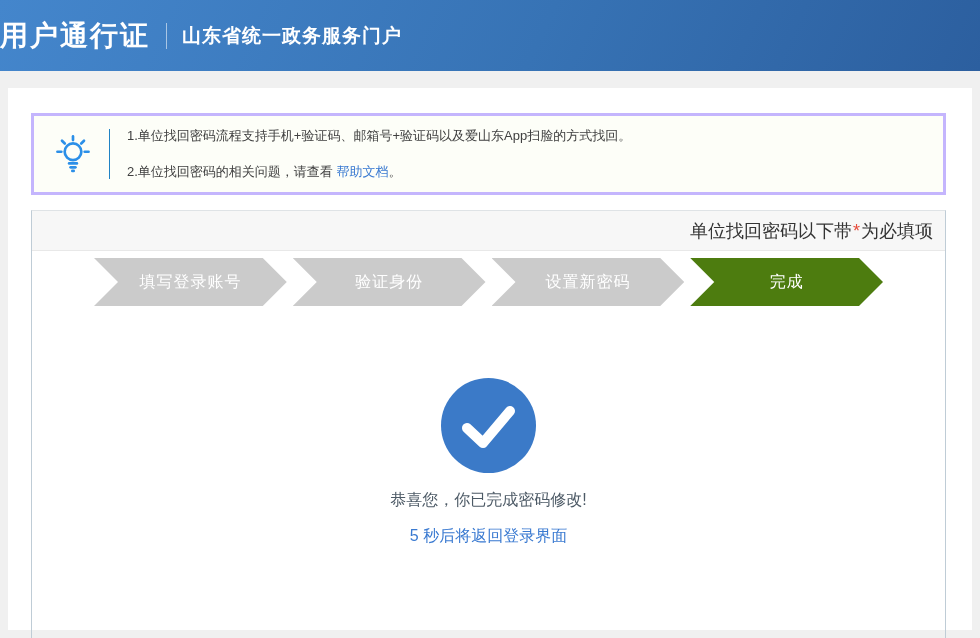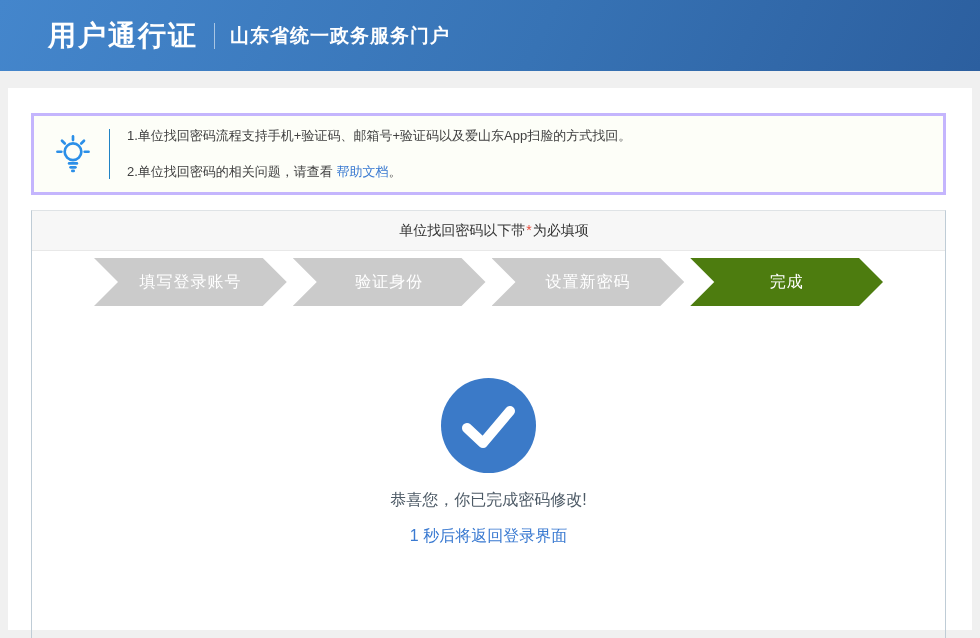--- a/index.html
+++ b/index.html
@@ -8,21 +8,20 @@
     font-family: "Liberation Sans", "DejaVu Sans", sans-serif;
     background: #f0f0f0;
     color: #333;
   }
   
   .app-header {
     height: 71px;
     background: linear-gradient(115deg, #4486cc 0%, #3773b5 55%, #2c5f9f 100%);
     display: flex;
     align-items: center;
-    padding-left: 48px;
     color: #fff;
   }
   .h-title { font-size: 28px; font-weight: bold; letter-spacing: 2px; }
   .h-divider { width: 1px; height: 26px; background: rgba(255,255,255,.55); margin: 0 15px 0 16px; }
   .h-subtitle { font-size: 19px; font-weight: bold; letter-spacing: 1px; }
   
   .container {
     margin: 17px 8px 0 8px;
     height: 542px;
     background: #fff;
@@ -51,23 +50,23 @@
     border-top-color: #dfe3e6;
     border-bottom: none;
     background: transparent;
   }
   .panel-header {
     height: 40px;
     background: #f7f7f7;
     border-bottom: 1px solid #e8e8e8;
     display: flex;
     align-items: center;
-    justify-content: center;
+    justify-content: flex-end;
     padding: 0 12px 0 23px;
-    font-size: 14px;
+    font-size: 18px;
     color: #333;
   }
   .required-note .star { color: #e64c3c; padding: 0 1px; }
   
   .steps {
     display: flex;
     gap: 6px;
     margin: 7px 62px 0 62px;
     height: 48px;
   }
@@ -151,18 +150,18 @@
       </div>
 
       <div class="result">
         <div class="check">
           <svg width="95" height="95" viewBox="0 0 95 95">
             <circle cx="47.5" cy="47.5" r="47.5" fill="#3b7ac8"></circle>
             <path d="M26 50 L42 65 L69 33" fill="none" stroke="#ffffff" stroke-width="10" stroke-linecap="round" stroke-linejoin="round"></path>
           </svg>
         </div>
         <p class="success-msg">恭喜您，你已完成密码修改!</p>
-        <p class="countdown">1 秒后将返回登录界面</p>
+        <p class="countdown">5 秒后将返回登录界面</p>
       </div>
 
     </div>
   </div>
 </div>
 
 </body></html>

